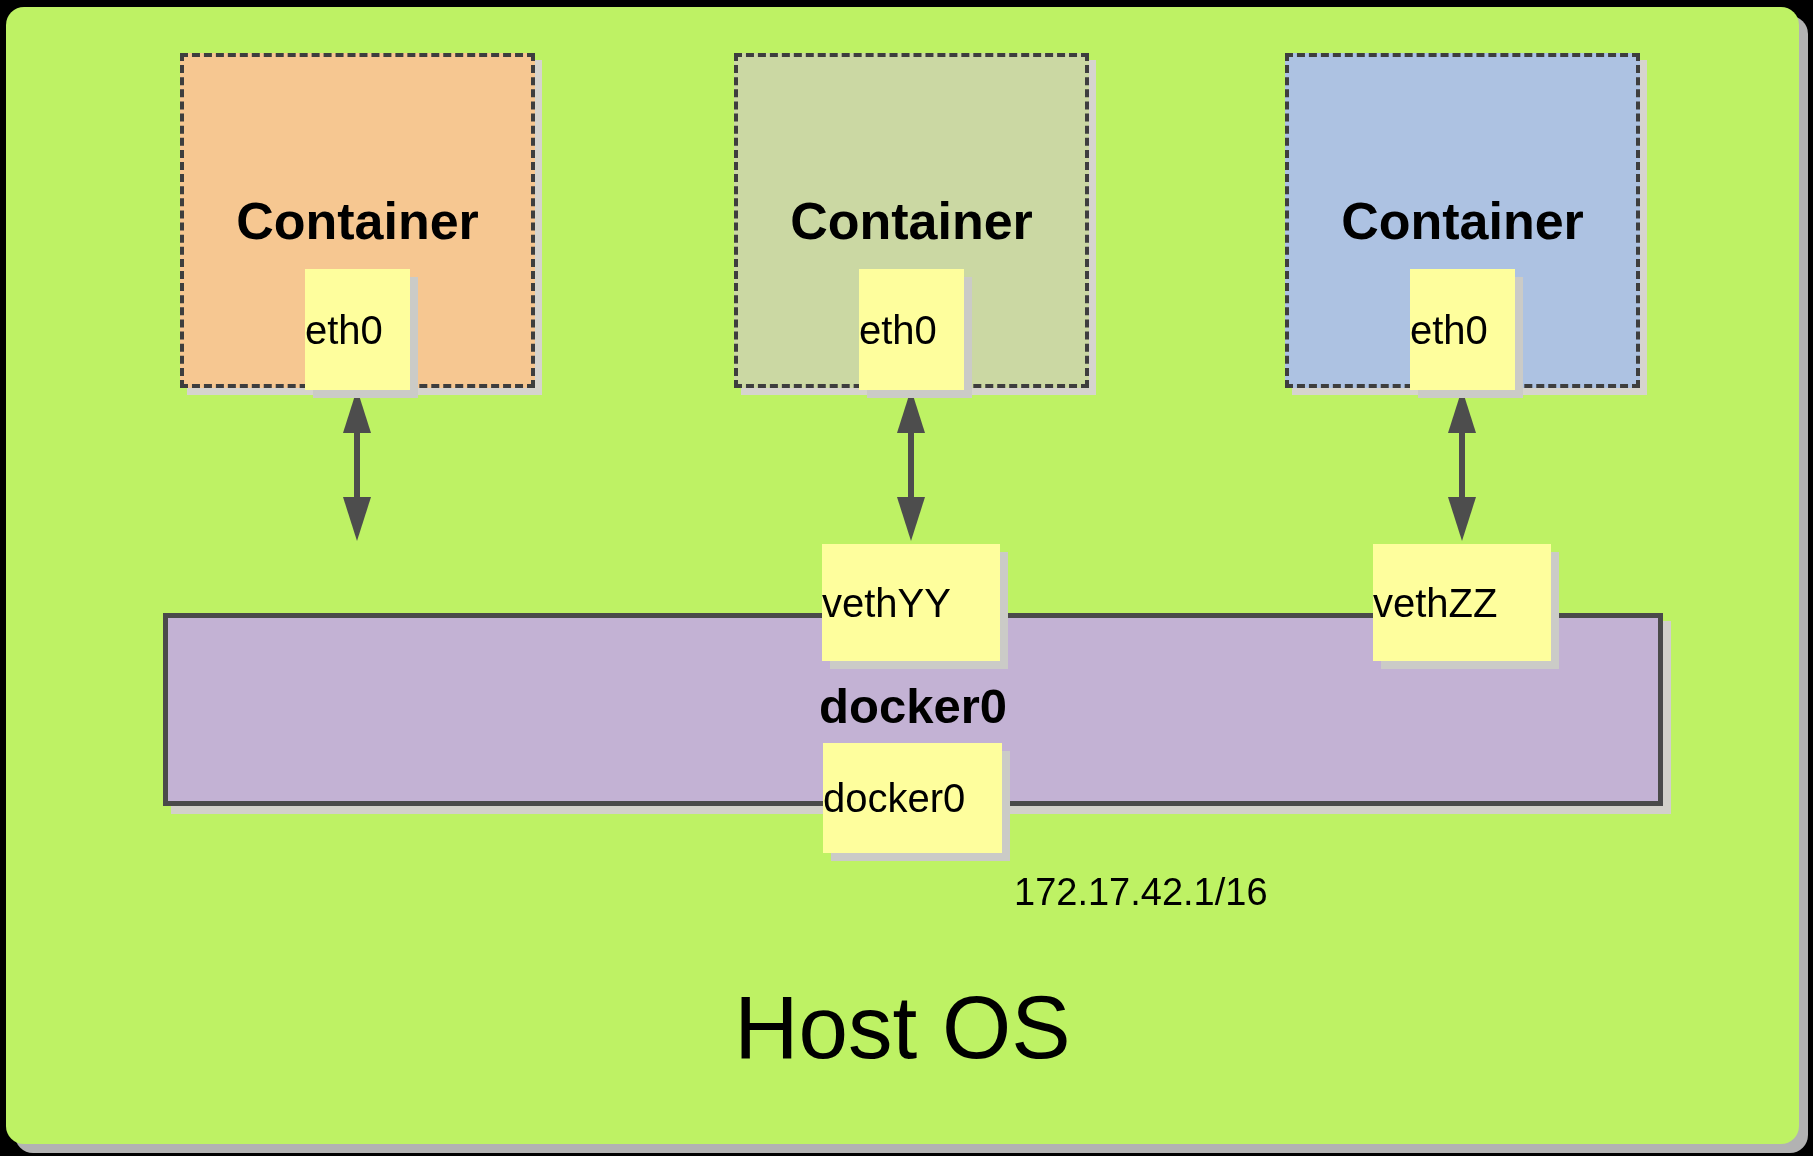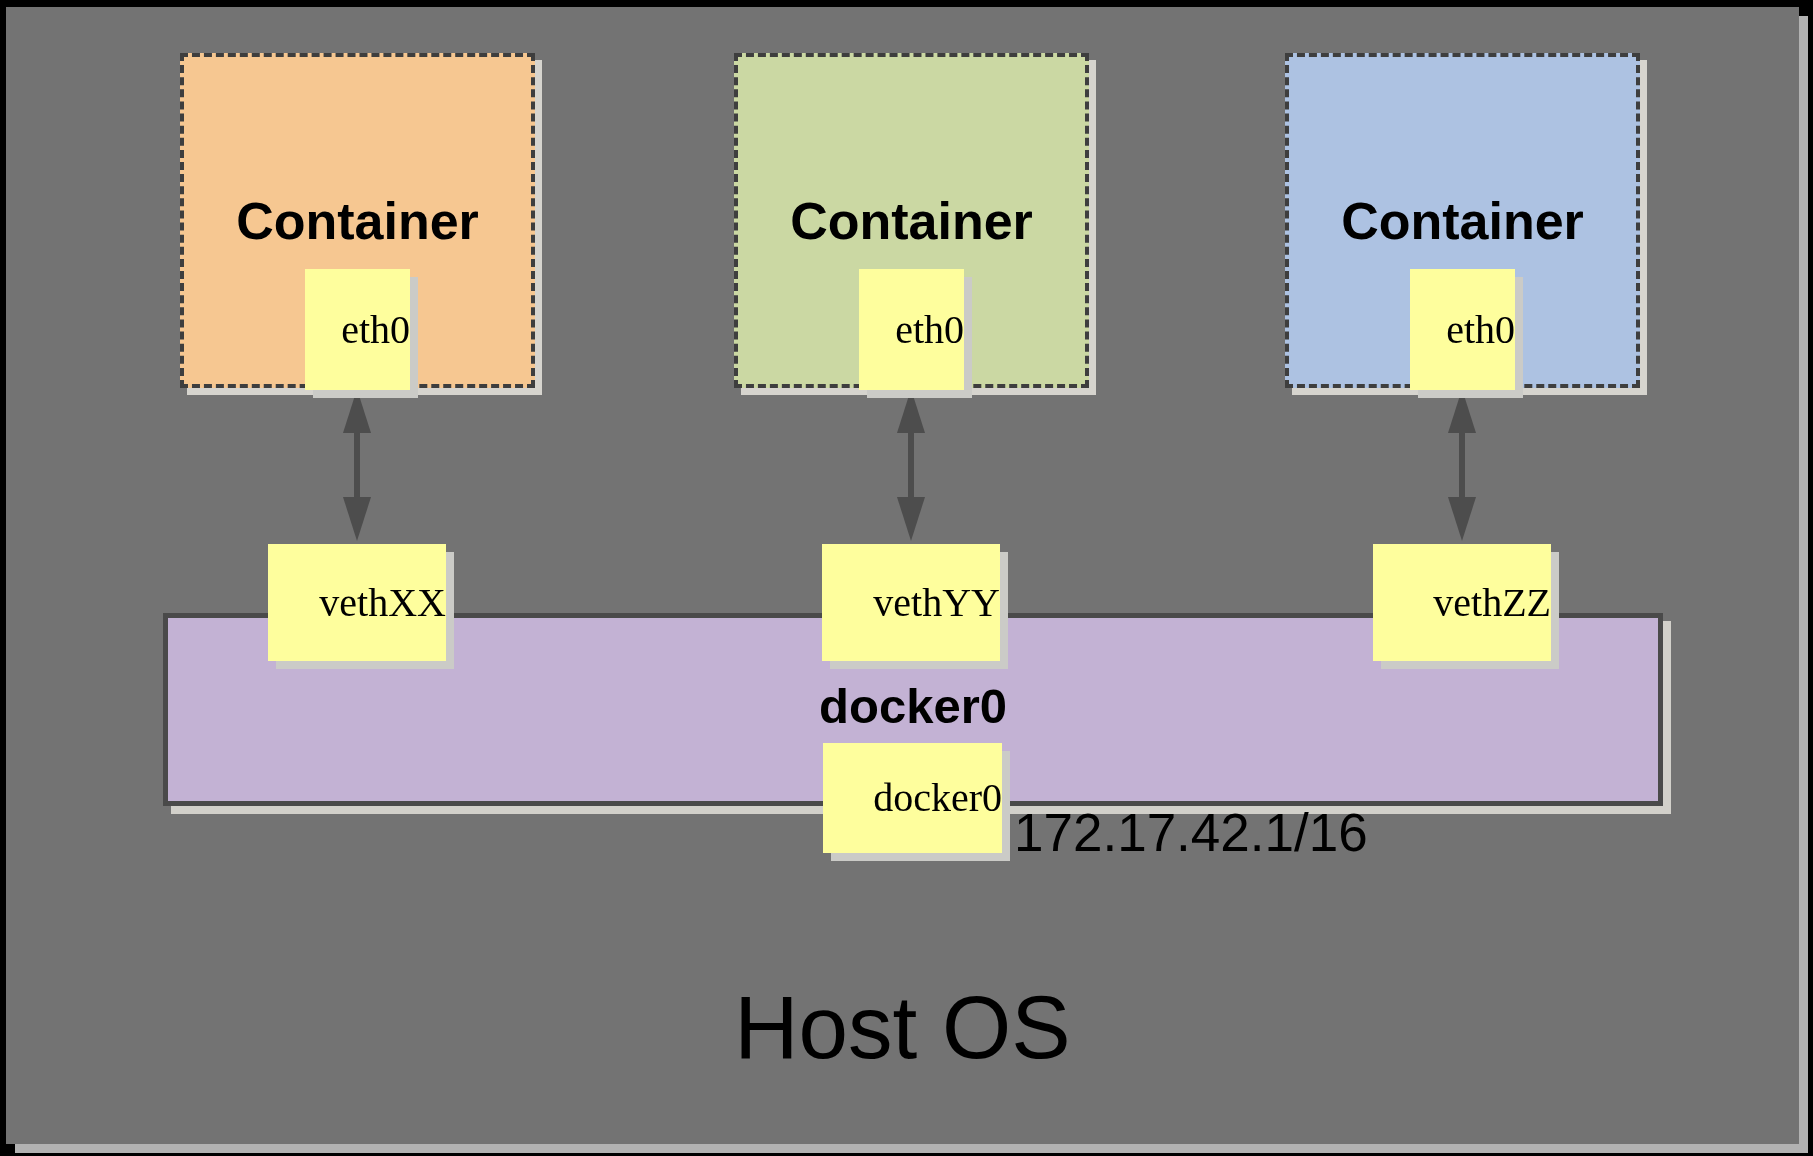--- a/index.html
+++ b/index.html
@@ -6,22 +6,23 @@
   body{
     width:1813px;height:1156px;
     background:#000;
     overflow:hidden;
     position:relative;
     font-family:"Liberation Sans", sans-serif;
     color:#000;
   }
   .panel{
     position:absolute;left:6px;top:7px;width:1793px;height:1137px;
-    background:#737373;
+    background:#bef264;
     box-shadow:9px 9px 0 #B2B2B2;
+    border-radius:18px;
   }
   
   .container-box{
     position:absolute;top:46px;width:355px;height:335px;
     box-sizing:border-box;
     border:4px dashed #3E3E3E;
     box-shadow:7px 7px 0 #D6D4CE;
   }
   .container-box.c1{left:174px;}
   .container-box.c2{left:728px;}
@@ -30,24 +31,23 @@
     position:absolute;top:138px;left:0;right:0;
     text-align:center;
     font-size:52px;font-weight:bold;line-height:1;
     letter-spacing:0px;
   }
   
   .note{
     position:absolute;box-sizing:border-box;
     background:#FEFE9D;
     box-shadow:8px 8px 0 #CBCBC7;
-    display:flex;align-items:center;justify-content:flex-end;
+    display:flex;align-items:center;justify-content:flex-start;
     font-size:40px;line-height:1;
     z-index:3;
-    font-family:Liberation Serif, serif;
   }
   .eth{width:105px;height:121px;top:262px;}
   .eth.e1{left:299px;}
   .eth.e2{left:853px;}
   .eth.e3{left:1404px;}
   .veth{width:178px;height:117px;top:537px;}
   .veth.v1{left:262px;}
   .veth.v2{left:816px;}
   .veth.v3{left:1367px;}
   
@@ -66,22 +66,22 @@
     box-shadow:8px 8px 0 #D2D0CA;
     z-index:1;
   }
   .bridge-label{
     position:absolute;top:62px;left:0;right:0;
     text-align:center;
     font-size:49px;font-weight:bold;line-height:1.1;
   }
   .docker0-note{width:179px;height:110px;top:736px;left:817px;}
   .ip-label{
-    position:absolute;left:1008px;top:794px;
-    font-size:53px;line-height:1.2;
+    position:absolute;left:1008px;top:863px;
+    font-size:38px;line-height:1.2;
     white-space:nowrap;
     z-index:3;
   }
   .host-label{
     position:absolute;left:0;right:0;top:976px;
     text-align:center;
     font-size:89px;font-weight:normal;line-height:1;
   }
 </style>
 </head>
@@ -136,23 +136,20 @@
         <rect x="17" y="40" width="6" height="72"></rect>
         <polygon points="20,152 6,108 34,108"></polygon>
       </g>
     </svg>
   </div>
 
   <div class="bridge-bar" style="background-color: rgb(195, 178, 212);">
     <div class="bridge-label">docker0</div>
   </div>
 
-  <div class="note veth v1">
-    <span>vethXX</span>
-  </div>
   <div class="note veth v3">
     <span>vethZZ</span>
   </div>
   <div class="note veth v2">
     <span>vethYY</span>
   </div>
 
   <div class="note docker0-note">
     <span>docker0</span>
   </div>

